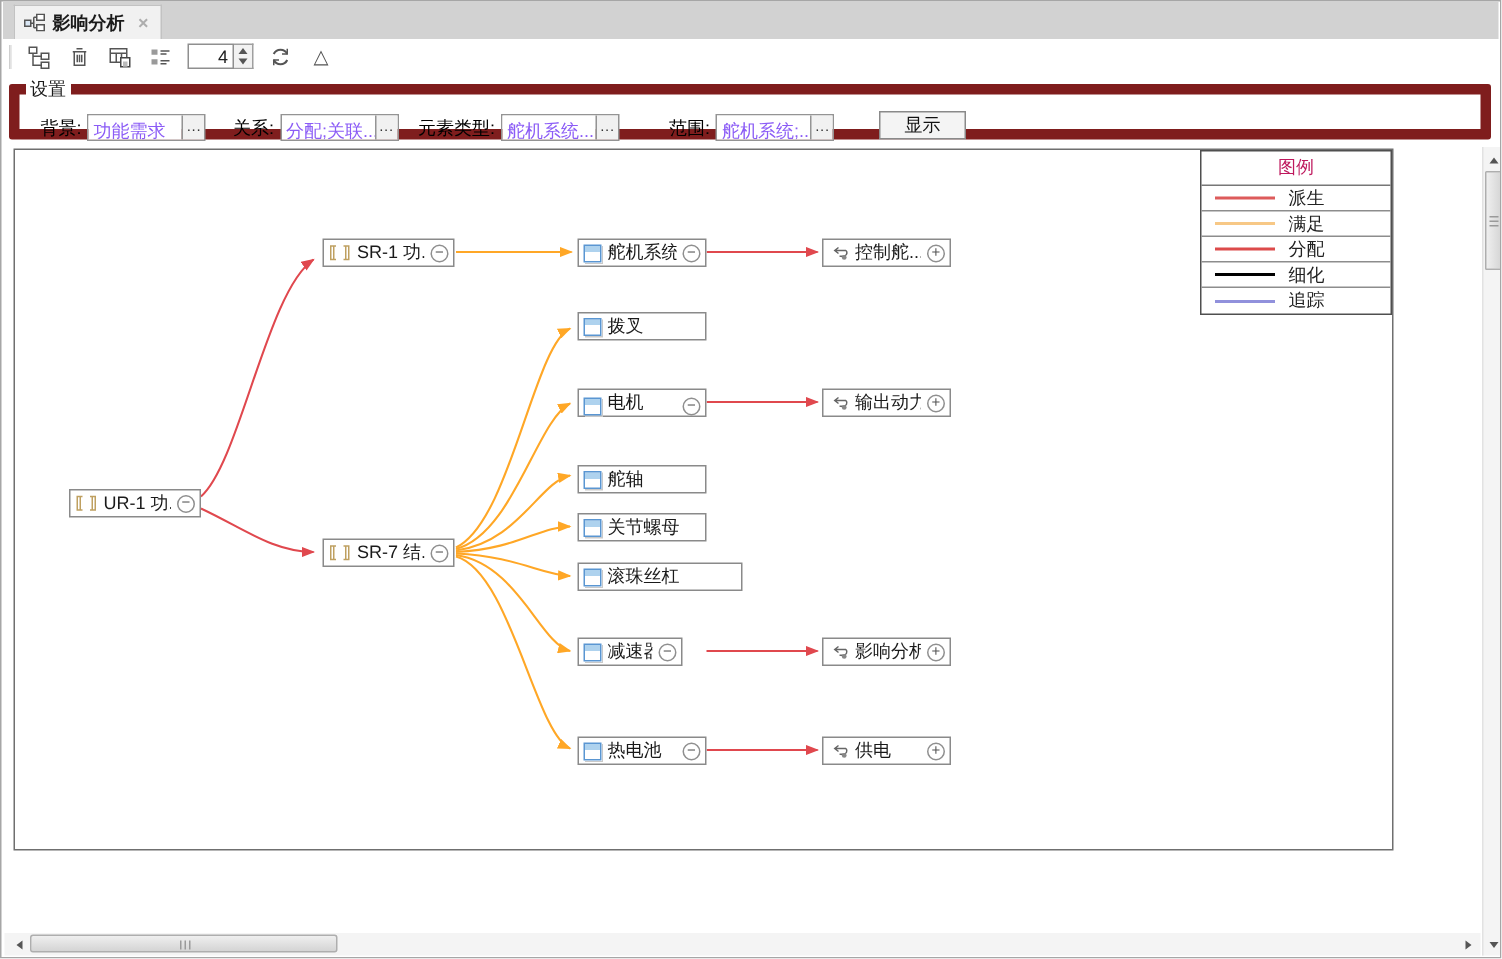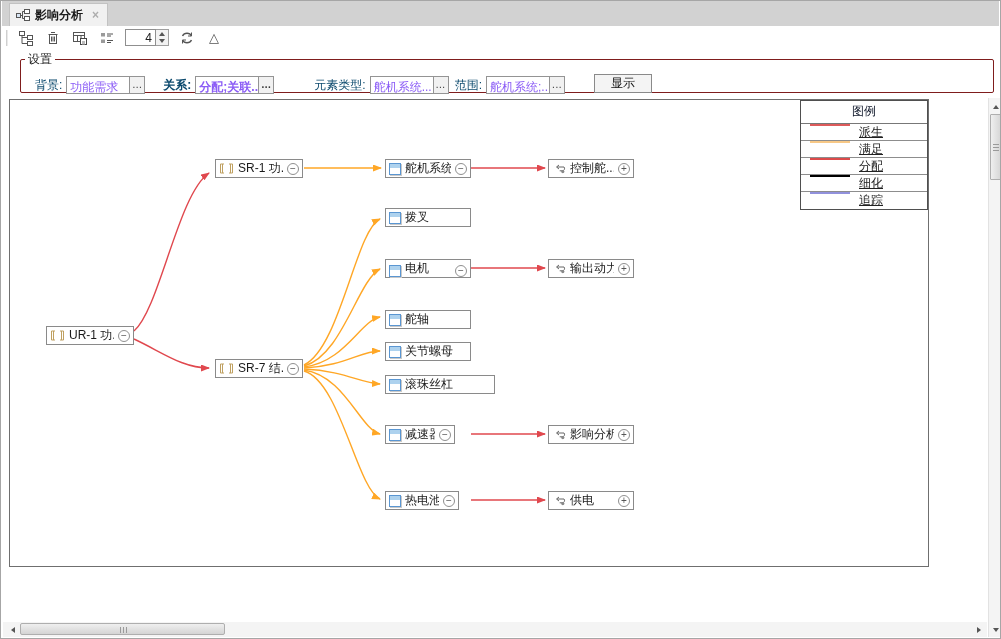--- a/index.html
+++ b/index.html
@@ -21,39 +21,39 @@
   .spinner { display:flex; height:17px; }
   .spinner .spin-val { width:31px; height:17px; border:1px solid #8f8f8f; text-align:right; padding:1px 3px 0 0; background:#fff; }
   .spin-btns { display:flex; flex-direction:column; border:1px solid #9f9f9f; border-left:none; width:13px; }
   .spin-btns div { flex:1; display:flex; align-items:center; justify-content:center; background:#f2f2f2; }
   .tri-up { width:0; height:0; border-left:3px solid transparent; border-right:3px solid transparent; border-bottom:4px solid #555; }
   .tri-down { width:0; height:0; border-left:3px solid transparent; border-right:3px solid transparent; border-top:4px solid #555; }
   .tri-left { width:0; height:0; border-top:3px solid transparent; border-bottom:3px solid transparent; border-right:4px solid #555; }
   .tri-right { width:0; height:0; border-top:3px solid transparent; border-bottom:3px solid transparent; border-left:4px solid #555; }
 
   
-  .settings { position:absolute; left:19px; right:6px; top:50px; height:42px; border:1px solid #7f1d1d; border-radius:2px; }
+  .settings { position:absolute; left:5px; right:6px; top:50px; height:42px; border:7px solid #7f1d1d; border-radius:2px; }
   .settings legend { margin-left:4px; padding:0 3px; color:#1a1a1a; }
   .settings-row { position:absolute; left:0; top:8px; right:0; display:flex; align-items:center; }
   .field { display:flex; align-items:center; }
-  .field-label { color:#0c4a6e; margin-right:4px; }
+  .field-label { color:#000000; margin-right:4px; }
   .combo { display:flex; height:18px; border:1px solid #949494; }
   .combo-val { width:62px; padding:2px 3px 0 3px; background:#fff; color:#8b5cf6; white-space:nowrap; overflow:hidden; }
   .combo-browse { width:15px; border-left:1px solid #949494; background:#f1f1f1; text-align:center; line-height:15px; font-size:10px; letter-spacing:.5px; color:#333; cursor:default; }
   .btn-display { position:absolute; left:573px; top:-2px; width:58px; height:19px; border:1px solid #8a8a8a; background:#f4f4f4; text-align:center; line-height:17px; color:#111; }
-  .f1 { margin-left:14px; } .f2 { margin-left:18px;font-weight:bold; } .f3 { margin-left:40px; } .f4 { margin-left:6px; }
+  .f1 { margin-left:14px; } .f2 { margin-left:18px; } .f3 { margin-left:13px; } .f4 { margin-left:33px; }
 
   
   .canvas-rect { position:absolute; left:8px; top:98px; width:920px; height:468px; border:1px solid #6f6f6f; background:#fff; }
   .edges { position:absolute; left:9px; top:99px; }
 
   
   .legend { position:absolute; left:799px; top:99px; width:128px; background:#fff; border:1px solid #4f4f4f; }
-  .legend-title { text-align:center; padding:2px 0 3px 0; border-bottom:1px solid #777; color:#0f172a; }
-  .legend-row { display:flex; height:17px; border-bottom:1px solid #8d8d8d; padding-left:9px;text-decoration:underline; }
+  .legend-title { text-align:center; padding:2px 0 3px 0; border-bottom:1px solid #777; color:#be185d; }
+  .legend-row { display:flex; align-items:center; height:17px; border-bottom:1px solid #8d8d8d; padding-left:9px; }
   .legend-row:last-child { border-bottom:none; }
   .legend-line { width:40px; height:2px; margin-right:9px; }
   .lc0 { background:#dd5b5b; } .lc1 { background:#f7c886; } .lc2 { background:#dc4a4a; } .lc3 { background:#000000; } .lc4 { background:#9191dc; }
 
   
   .node { position:absolute; height:19px; background:#fff; border:1px solid #8a8a8a; display:flex; align-items:center; gap:4px; padding:0 3px; font-size:12px; color:#1a1a1a; white-space:nowrap; }
   .node-label { flex:1; overflow:hidden; }
   .exp { width:12px; height:12px; border:1px solid #8f8f8f; border-radius:50%; font-size:10px; line-height:10px; text-align:center; color:#555; flex:none; }
   .block-icon { width:12px; height:12px; flex:none; border:1px solid #5a96d2; background:linear-gradient(to bottom,#aed2ee 0,#aed2ee 4px,#ffffff 4px); box-shadow:1px 1px 0 #c9c9c9; }
 
@@ -303,21 +303,21 @@
 
   <div class="node" style="left:547px;top:424px;width:86px;">
     <svg width="14" height="10" viewBox="0 0 14 10">
       <path d="M12,3 H5 M7,1 L4.5,3 L7,5 M12,3 a2.3,2.3 0 0 1 -1.8,3.8 h-2.5" stroke="#666" fill="none"></path>
       <circle cx="10.8" cy="7.6" r="1.6" fill="#888"></circle>
     </svg>
     <span class="node-label">影响分析</span>
     <span class="exp">+</span>
   </div>
 
-  <div class="node" style="left:384px;top:490px;width:74px;">
+  <div class="node" style="left:384px;top:490px;width:86px;">
     <span class="block-icon"></span>
     <span class="node-label">热电池</span>
     <span class="exp">−</span>
   </div>
 
   <div class="node" style="left:547px;top:490px;width:86px;align-items:center;">
     <svg width="14" height="10" viewBox="0 0 14 10">
       <path d="M12,3 H5 M7,1 L4.5,3 L7,5 M12,3 a2.3,2.3 0 0 1 -1.8,3.8 h-2.5" stroke="#666" fill="none"></path>
       <circle cx="10.8" cy="7.6" r="1.6" fill="#888"></circle>
     </svg>

